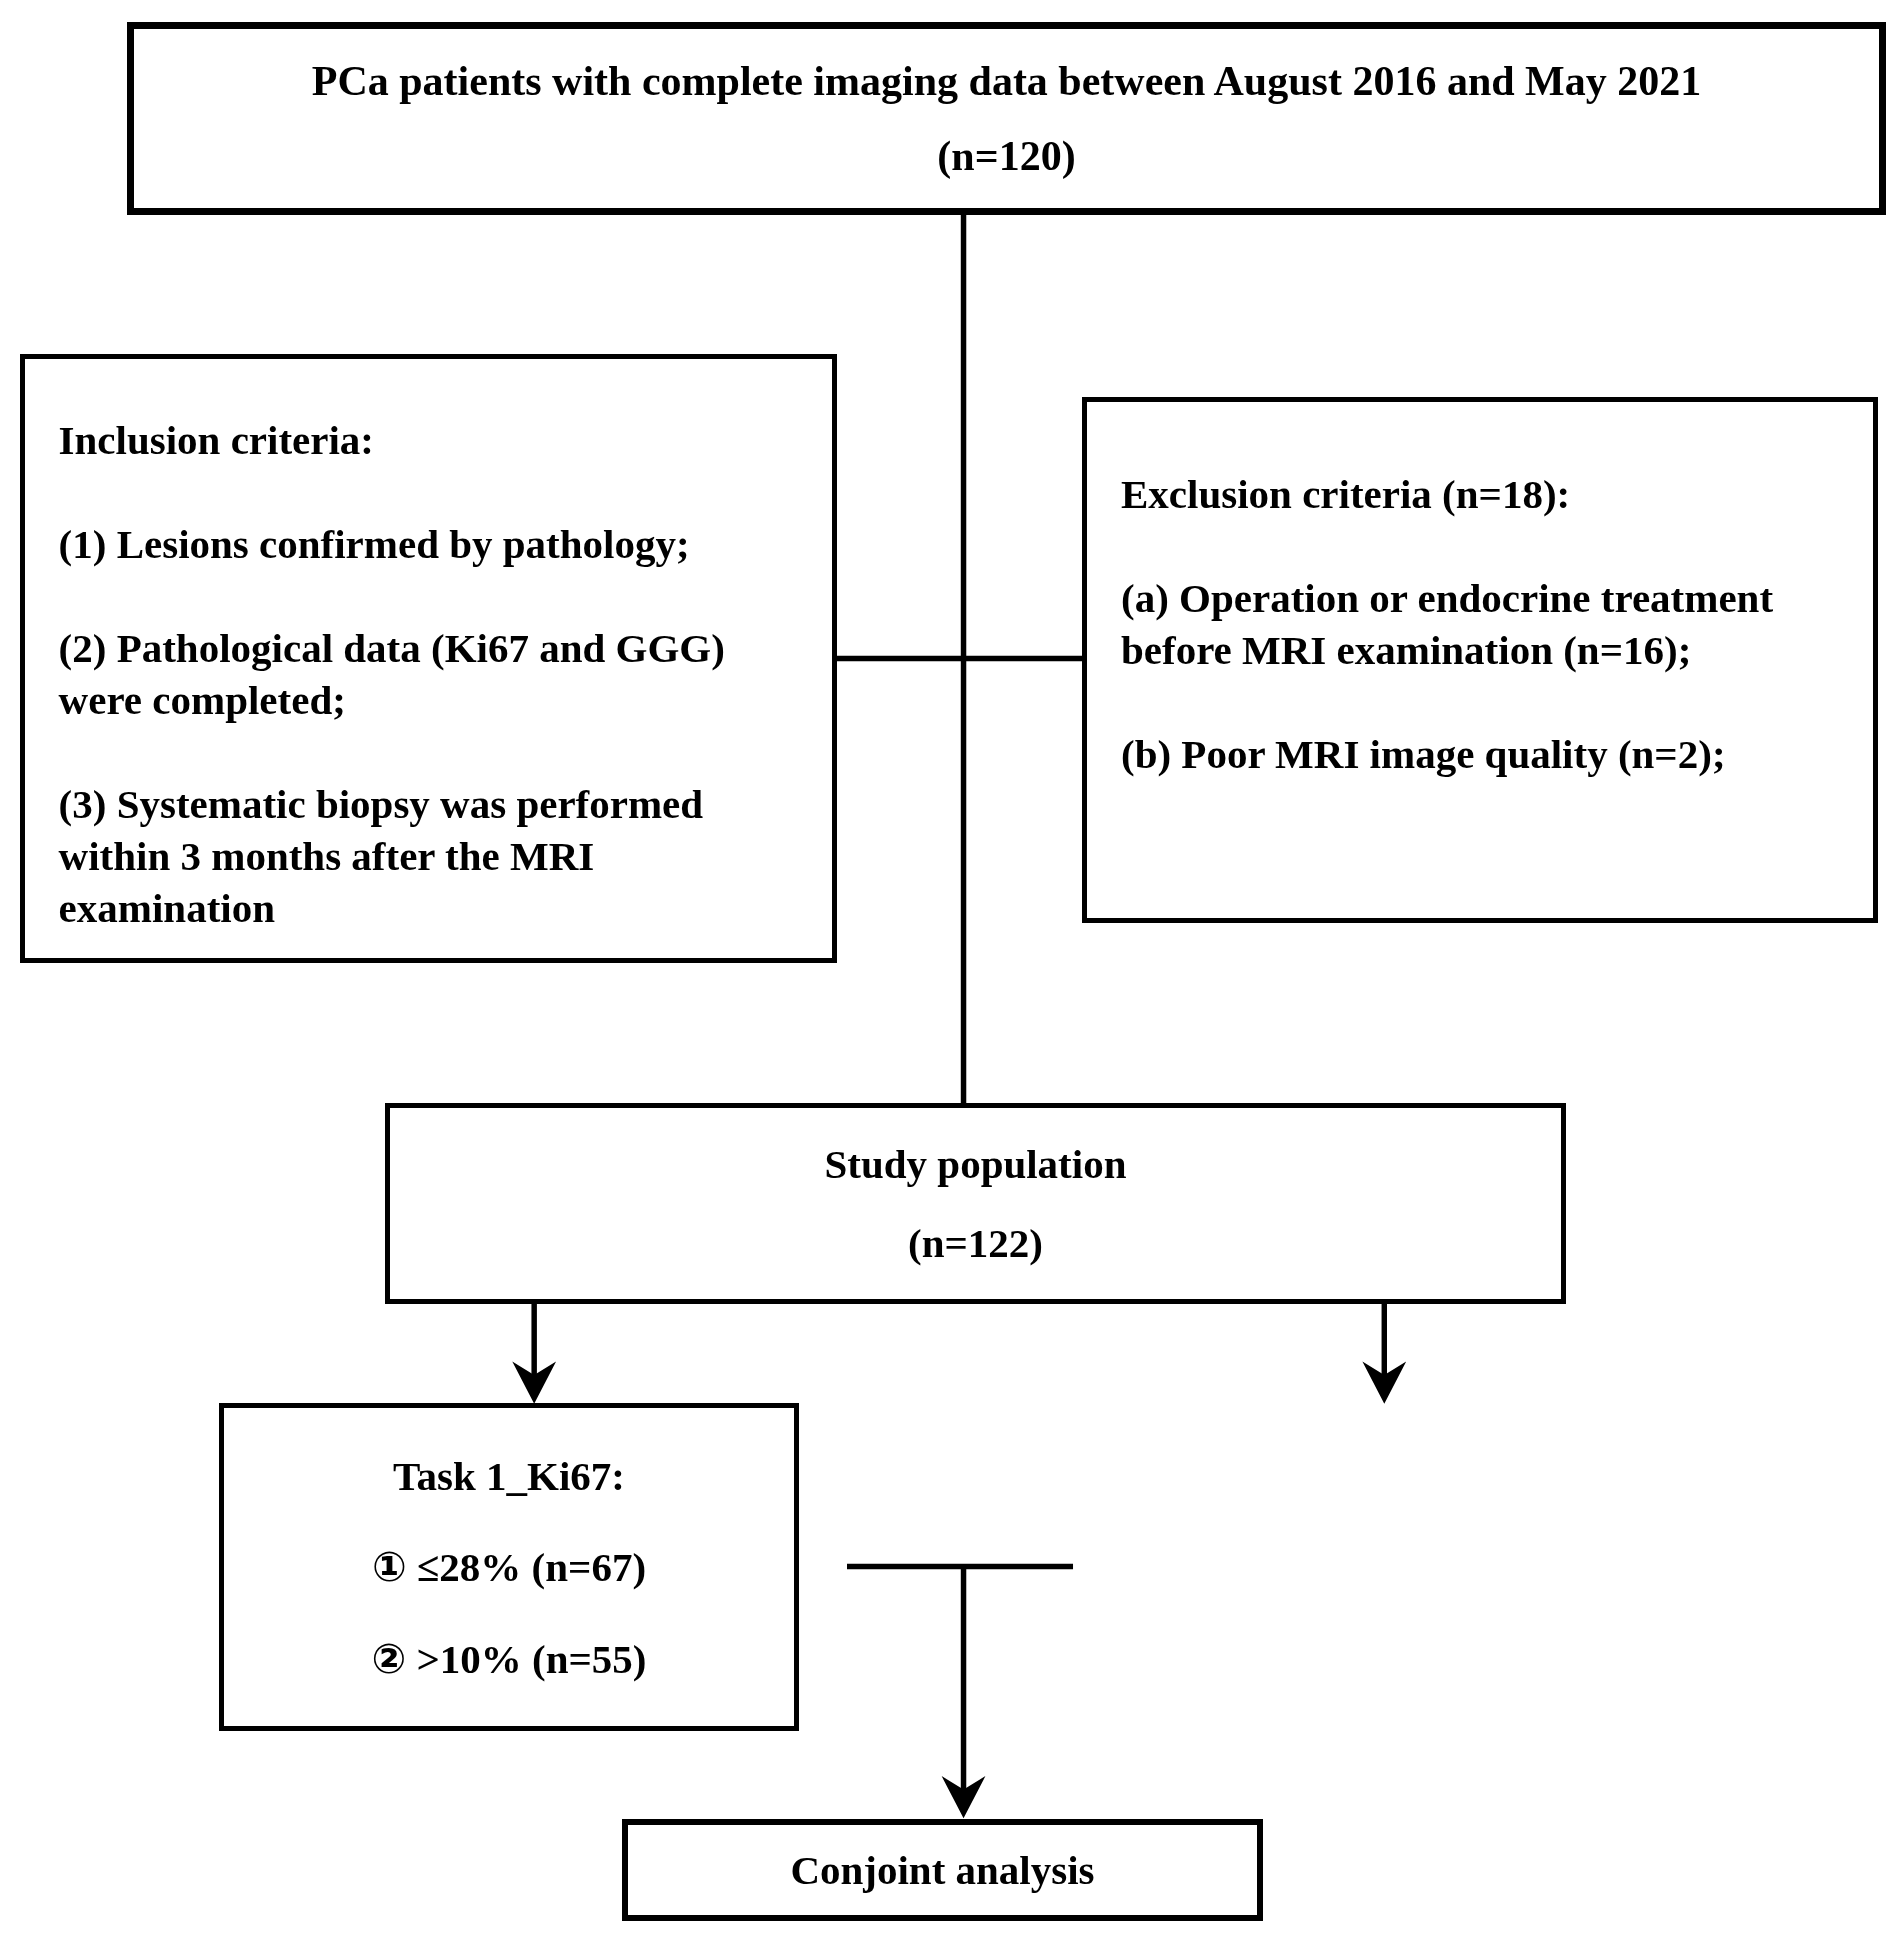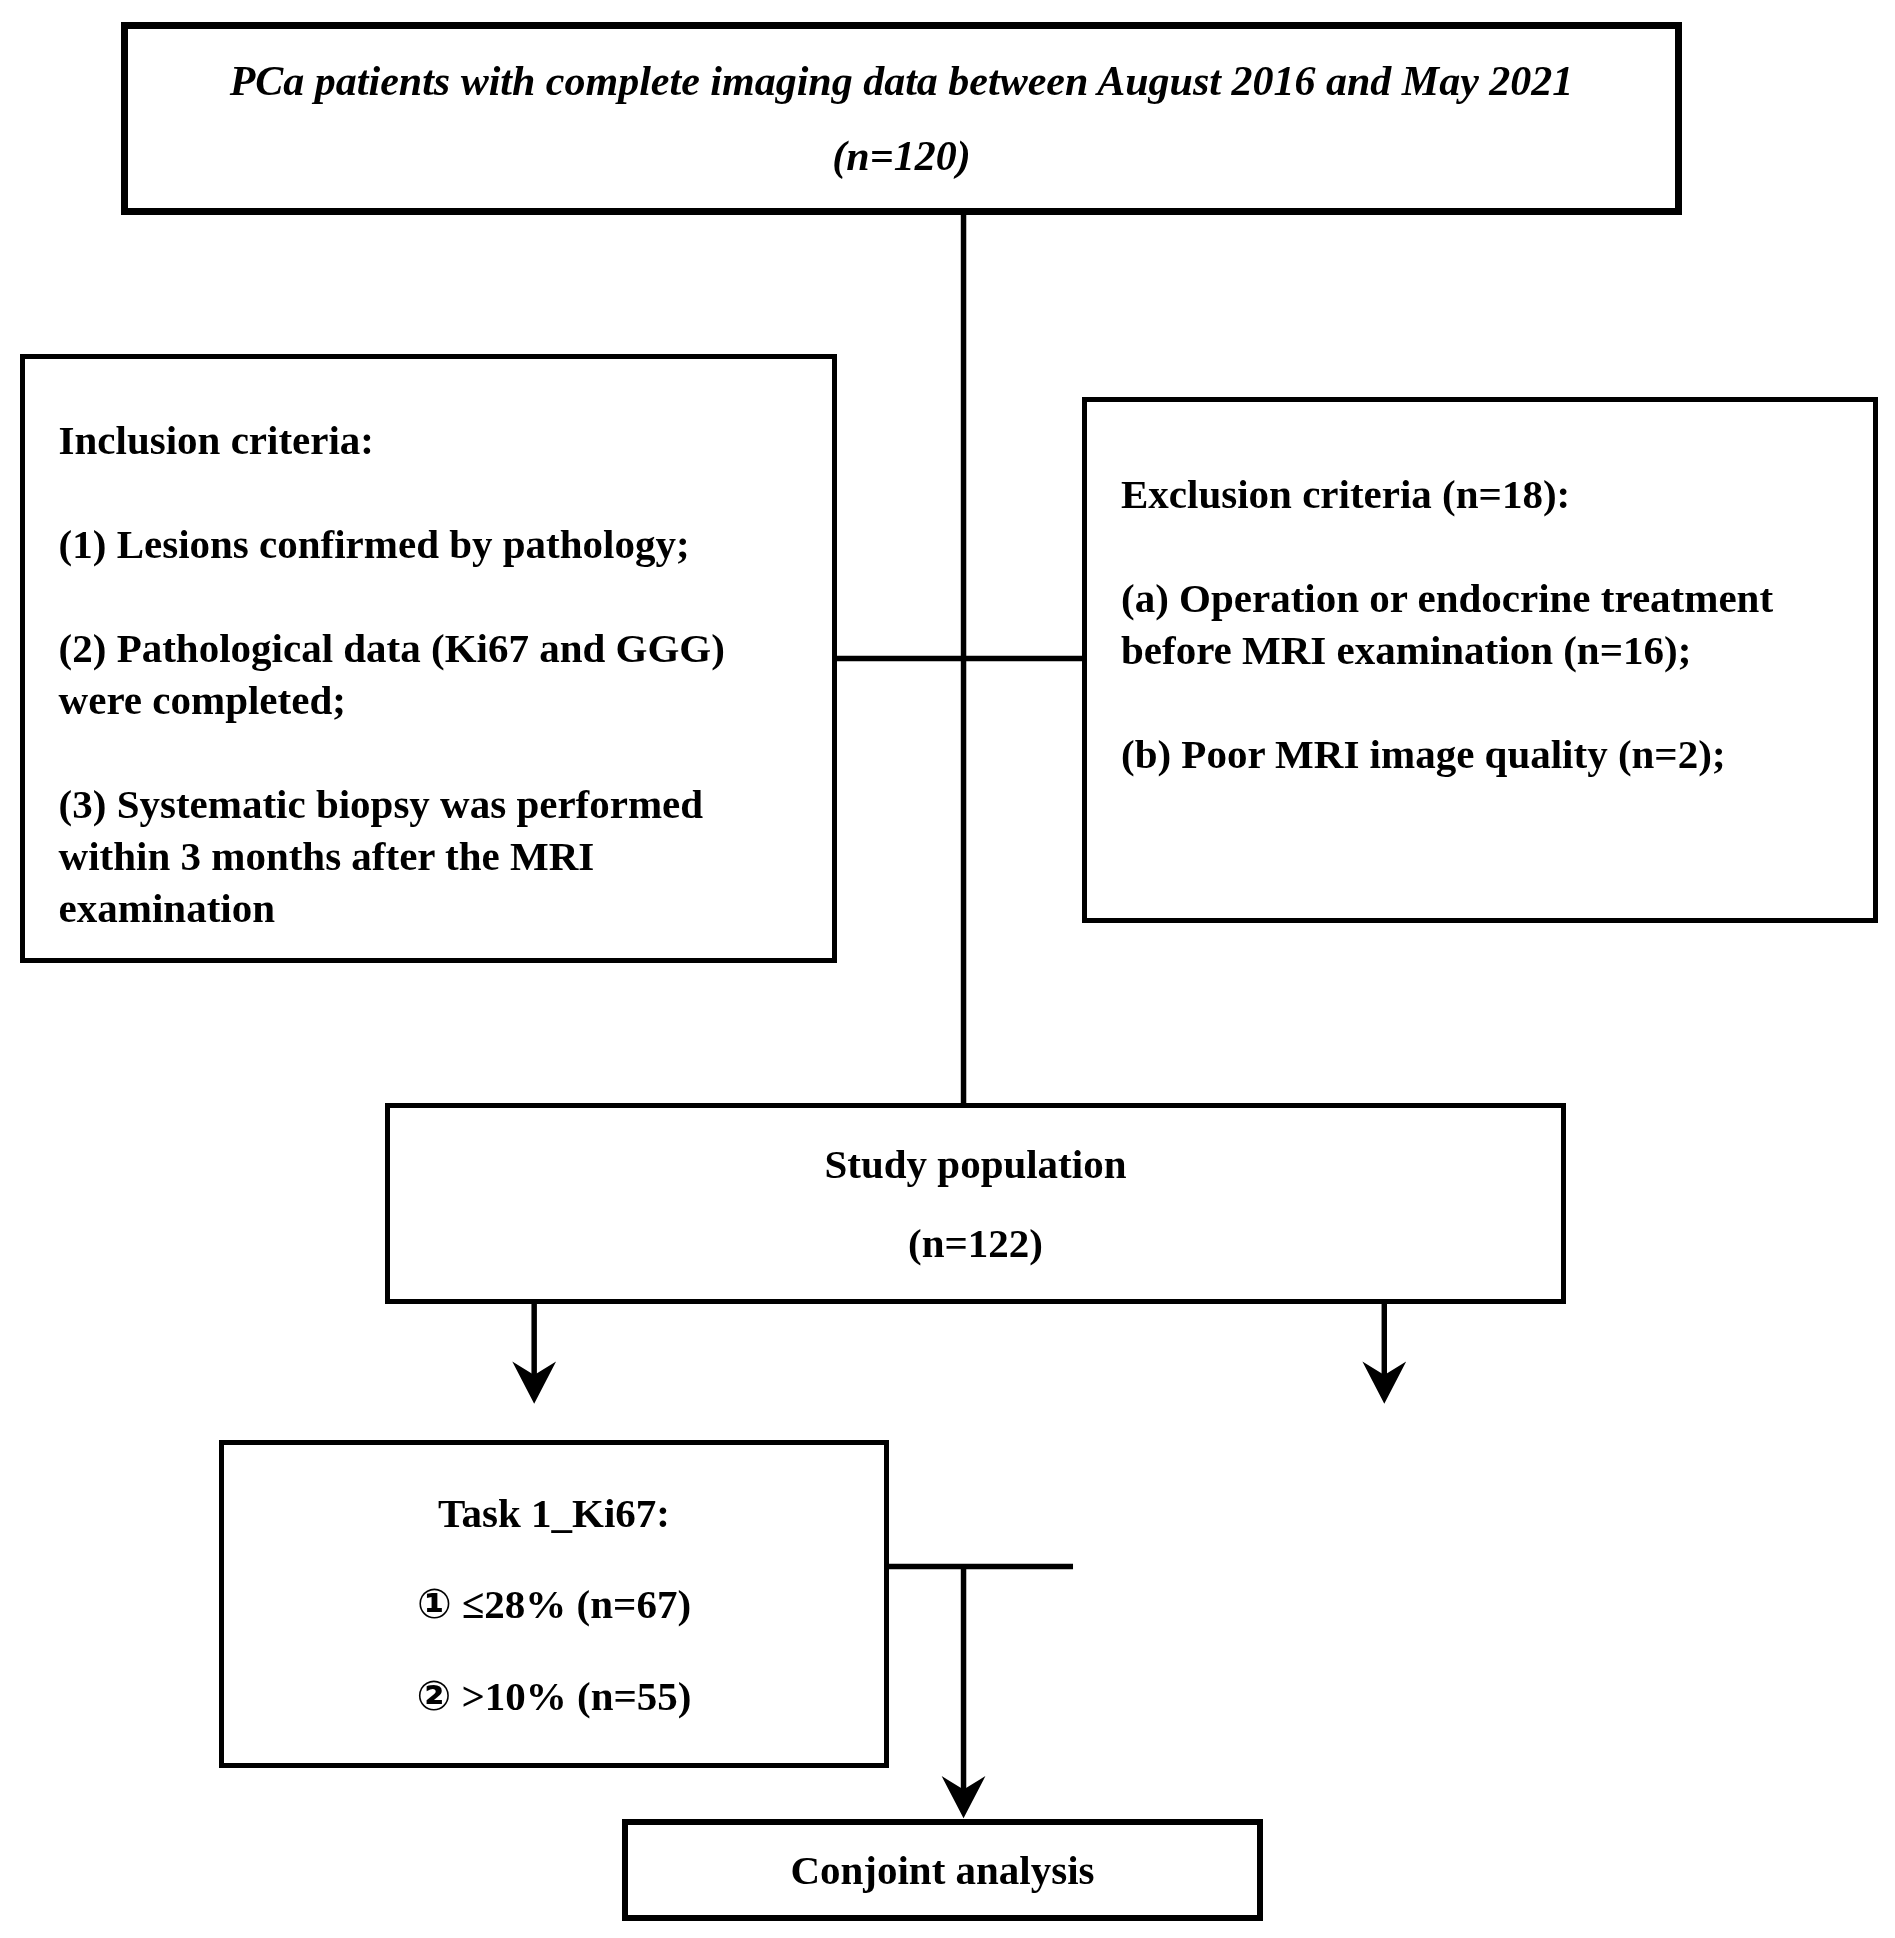--- a/index.html
+++ b/index.html
@@ -25,38 +25,37 @@
     background:#ffffff;
   }
   .center-col{
     display:flex;
     flex-direction:column;
     align-items:center;
     justify-content:space-evenly;
     text-align:center;
   }
   .top-box{
-    left:121px;top:22px;width:1561px;height:193px;
+    left:127px;top:22px;width:1759px;height:193px;
     border-width:7px;
     font-size:42px;
-    font-style:italic;
   }
   .inclusion-box{
     left:19.6px;top:354px;width:817px;height:609px;
     padding:55px 15.6px 7.8px 30px;
   }
   .exclusion-box{
     left:1082px;top:397px;width:796px;height:526px;
     padding:66px 11.7px 7.8px 30px;
   }
   .study-box{
     left:373px;top:1103px;width:1181px;height:201px;margin-left:12px;
   }
   .task1-box{
-    left:219px;top:1403px;width:670px;height:328px;margin-top:37px;
+    left:219px;top:1403px;width:580px;height:328px;
   }
   .task2-box{
     left:1072px;top:1403px;width:628px;height:326px;
   }
   .conjoint-box{
     left:622px;top:1819px;width:641px;height:102px;
     border-width:6.3px;
     display:flex;align-items:center;justify-content:center;text-align:center;
   }
   .box p{

